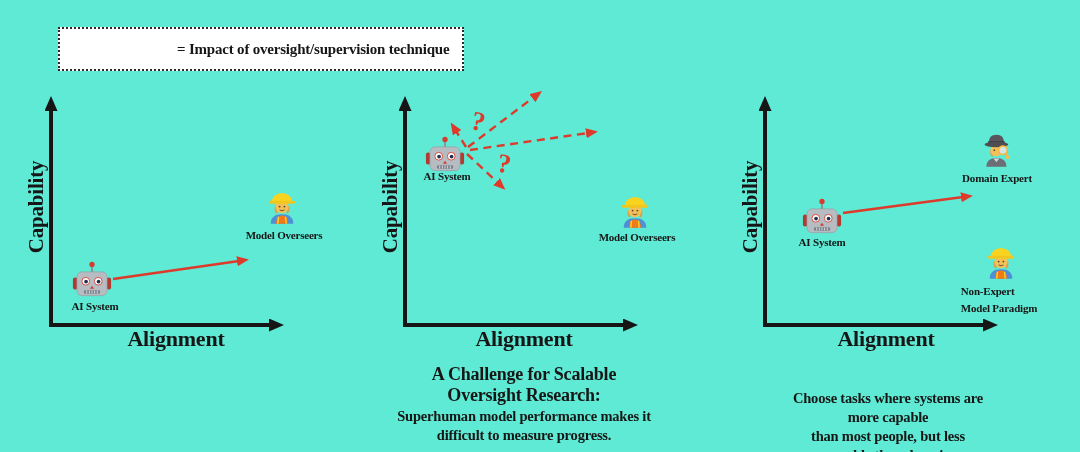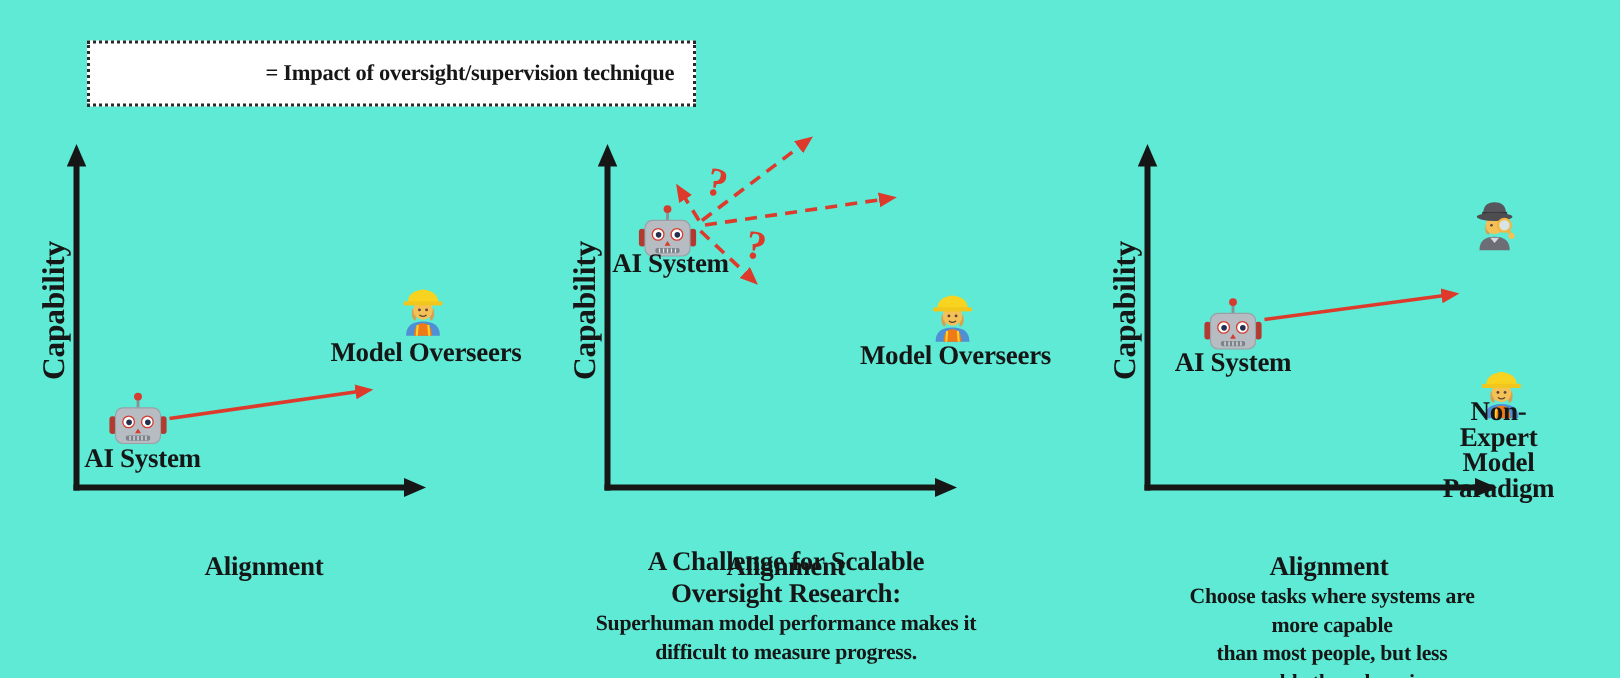--- a/index.html
+++ b/index.html
@@ -24,25 +24,25 @@
     position:absolute; left:58px; top:27px; width:406px; height:44px;
     border:2px dotted #2a2a2a; display:flex; align-items:center;
     padding-left:13px; gap:12px; background:#fff;
   }
   .legend-text { font-size:15px; font-weight:600; letter-spacing:-0.2px; white-space:nowrap; }
 
   .axis-label-y {
     font-size:21px; font-weight:700; letter-spacing:-0.2px; white-space:nowrap;
     transform:translate(-50%,-50%) rotate(-90deg);
   }
-  .axis-label-x { font-size:18px; font-weight:700; letter-spacing:-0.2px; white-space:nowrap;margin-top:41px; }
+  .axis-label-x { font-size:22px; font-weight:700; letter-spacing:-0.2px; white-space:nowrap; }
 
   .entity-label {
-    font-size:18px; font-weight:600; letter-spacing:-0.2px; line-height:17px;
-    white-space:pre-line; text-align:center;
+    font-size:11px; font-weight:600; letter-spacing:-0.2px; line-height:17px;
+    white-space:pre-line; text-align:left;
   }
   .icon { display:block; }
 
   .qmark {
     font-size:27px; font-weight:700; color:var(--red); line-height:1;
   }
 
   .caption-title {
     font-size:18px; font-weight:600; line-height:21px; letter-spacing:-0.2px;
     white-space:pre-line; text-align:center;
@@ -187,20 +187,21 @@
   <span class="abs axis-label-x centerx" style="left:886px; top:326px">Alignment</span>
 
   <svg class="abs icon center" style="left:822px; top:217px" width="40" height="40">
       <use href="#sym-robot"></use>
     </svg>
   <span class="abs entity-label center" style="left:822px; top:242px">AI System</span>
 
   <svg class="abs icon center" style="left:997px; top:149px" width="38" height="38">
       <use href="#sym-detective"></use>
     </svg>
+  <span class="abs entity-label center" style="left:997px; top:178px">Domain Expert</span>
 
   <svg class="abs icon center" style="left:1001px; top:261px" width="38" height="38">
       <use href="#sym-worker"></use>
     </svg>
   <span class="abs entity-label center" style="left:999px; top:300px">Non-Expert
 Model Paradigm</span>
 
   <div class="abs caption-sub centerx" style="left:888px; top:389px">Choose tasks where systems are more capable
 than most people, but less capable than domain
 experts.</div>

